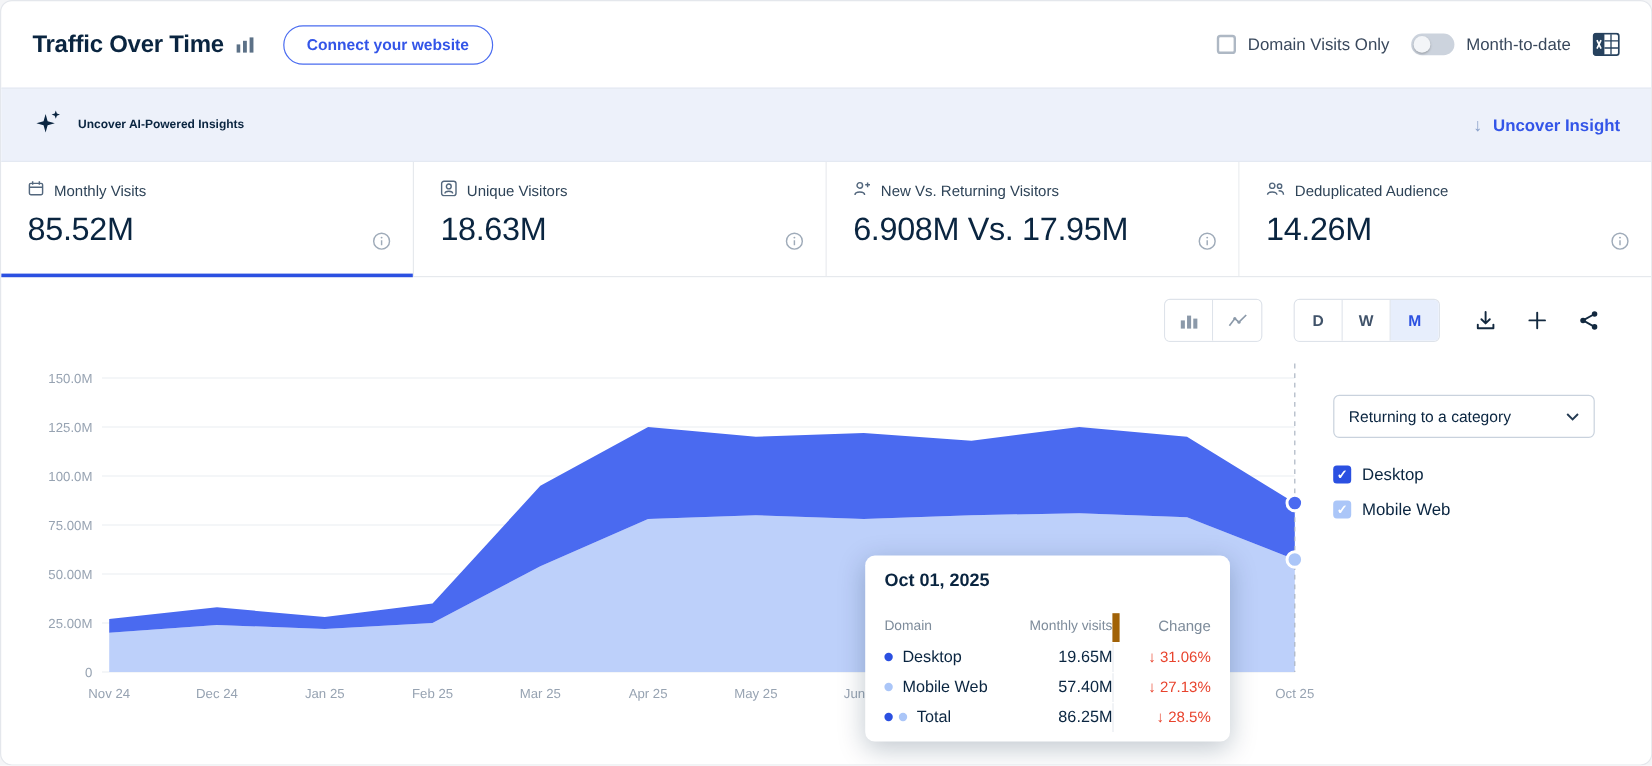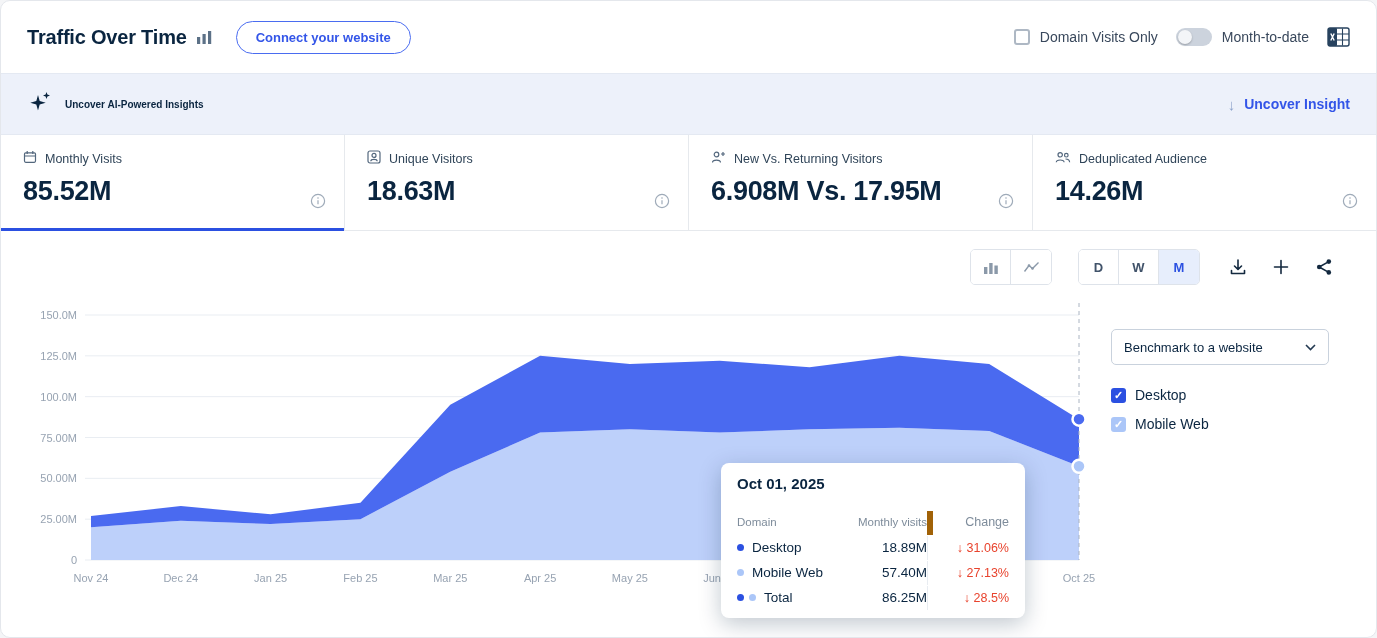--- a/index.html
+++ b/index.html
@@ -29,21 +29,21 @@
   .banner-link { margin-left:auto; display:flex; align-items:center; gap:9px; color:#3355e8;
                  font-weight:700; font-size:14px; cursor:pointer; }
   .dl-arrow { color:#8ea4cc; font-size:15px; font-weight:400; }
 
   
   .cards { display:flex; height:96px; border-bottom:1px solid #e6e9ed; }
   .card { flex:1; padding:15px 22px; position:relative; border-right:1px solid #e6e9ed; cursor:pointer; background:#fff; }
   .card:last-child { border-right:none; }
   .card.selected::after { content:''; position:absolute; left:0; right:0; bottom:-1px; height:3px; background:#2b50e1; }
   .card-top { display:flex; align-items:center; gap:8px; font-size:12.5px; color:#2f4458; }
-  .card-val { font-size:27px; font-weight:700; margin-top:9px; letter-spacing:-0.3px; }
+  .card-val { font-size:27px; font-weight:400; margin-top:9px; letter-spacing:-0.3px; }
   .info-ic { position:absolute; right:18px; top:58px; cursor:pointer; display:flex; }
 
   
   .chart-sec { padding-top:18px; position:relative; }
   .toolbar { display:flex; align-items:center; justify-content:flex-end; padding-right:40px; gap:26px; height:36px; }
   .btn-group { display:flex; border:1px solid #dee3ea; border-radius:5px; overflow:hidden; }
   .tool-btn { width:40px; height:34px; display:flex; align-items:center; justify-content:center;
               background:#fff; border:none; border-right:1px solid #dee3ea; cursor:pointer;
               font-size:13px; color:#41536a; font-weight:600; font-family:inherit; }
   .tool-btn:last-child { border-right:none; }
@@ -284,21 +284,21 @@
             <text x="1078" y="297" text-anchor="middle" fill="#97a3b2" font-size="11">Oct 25</text>
             <polygon points="90,275 90,242.33333333333334 179.8181818181818,235.8 269.6363636363636,239.06666666666666 359.45454545454544,234.16666666666669 449.27272727272725,186.8 539.090909090909,147.6 628.9090909090909,144.33333333333334 718.7272727272727,147.6 808.5454545454545,144.33333333333334 898.3636363636364,142.7 988.1818181818181,145.96666666666667 1078,181.24666666666667 1078,275" fill="#bdd0fa"></polygon>
             <polygon points="90,230.9 179.8181818181818,221.1 269.6363636363636,229.26666666666665 359.45454545454544,217.83333333333334 449.27272727272725,119.83333333333334 539.090909090909,70.83333333333331 628.9090909090909,79 718.7272727272727,75.73333333333332 808.5454545454545,82.26666666666668 898.3636363636364,70.83333333333331 988.1818181818181,79 1078,134.14133333333334 1078,181.24666666666667 988.1818181818181,145.96666666666667 898.3636363636364,142.7 808.5454545454545,144.33333333333334 718.7272727272727,147.6 628.9090909090909,144.33333333333334 539.090909090909,147.6 449.27272727272725,186.8 359.45454545454544,234.16666666666669 269.6363636363636,239.06666666666666 179.8181818181818,235.8 90,242.33333333333334" fill="#4a6af0"></polygon>
             <line x1="1078" y1="18" x2="1078" y2="275" stroke="#aab4c2" stroke-width="1" stroke-dasharray="4 4"></line>
             <circle cx="1078" cy="134.14133333333334" r="6.5" fill="#4a6af0" stroke="#fff" stroke-width="2.5"></circle>
             <circle cx="1078" cy="181.24666666666667" r="6.5" fill="#abc6f8" stroke="#fff" stroke-width="2.5"></circle>
           </svg>
       </div>
       <div class="side">
         <button class="bench">
-          <span>Benchmark to a website</span>
+          <span>Returning to a category</span>
           <svg width="11" height="7" fill="none" stroke="#243a52" stroke-width="1.6">
               <path d="M1 1 L5.5 5.5 L10 1"></path>
             </svg>
         </button>
         <div class="legend">
           <div class="leg-item">
             <span class="leg-box" style="background:#2b50e1">✓</span>
             <span>Desktop</span>
           </div>
           <div class="leg-item">
@@ -314,21 +314,21 @@
     <div class="tt-date">Oct 01, 2025</div>
     <div class="tt-grid">
       <div class="tt-h">Domain</div>
       <div class="tt-h tt-num" style="justify-content:flex-end">Monthly visits</div>
       <div class="tt-h tt-c3">Change</div>
 
       <div class="tt-cell">
         <span class="dot" style="background:#2b50e1"></span>
         <span>Desktop</span>
       </div>
-      <div class="tt-cell tt-num">18.89M</div>
+      <div class="tt-cell tt-num">19.65M</div>
       <div class="tt-cell tt-c3">
         <span>↓&nbsp;</span>
           <span>31.06%</span>
       </div>
 
       <div class="tt-cell">
         <span class="dot" style="background:#abc6f8"></span>
         <span>Mobile Web</span>
       </div>
       <div class="tt-cell tt-num">57.40M</div>

